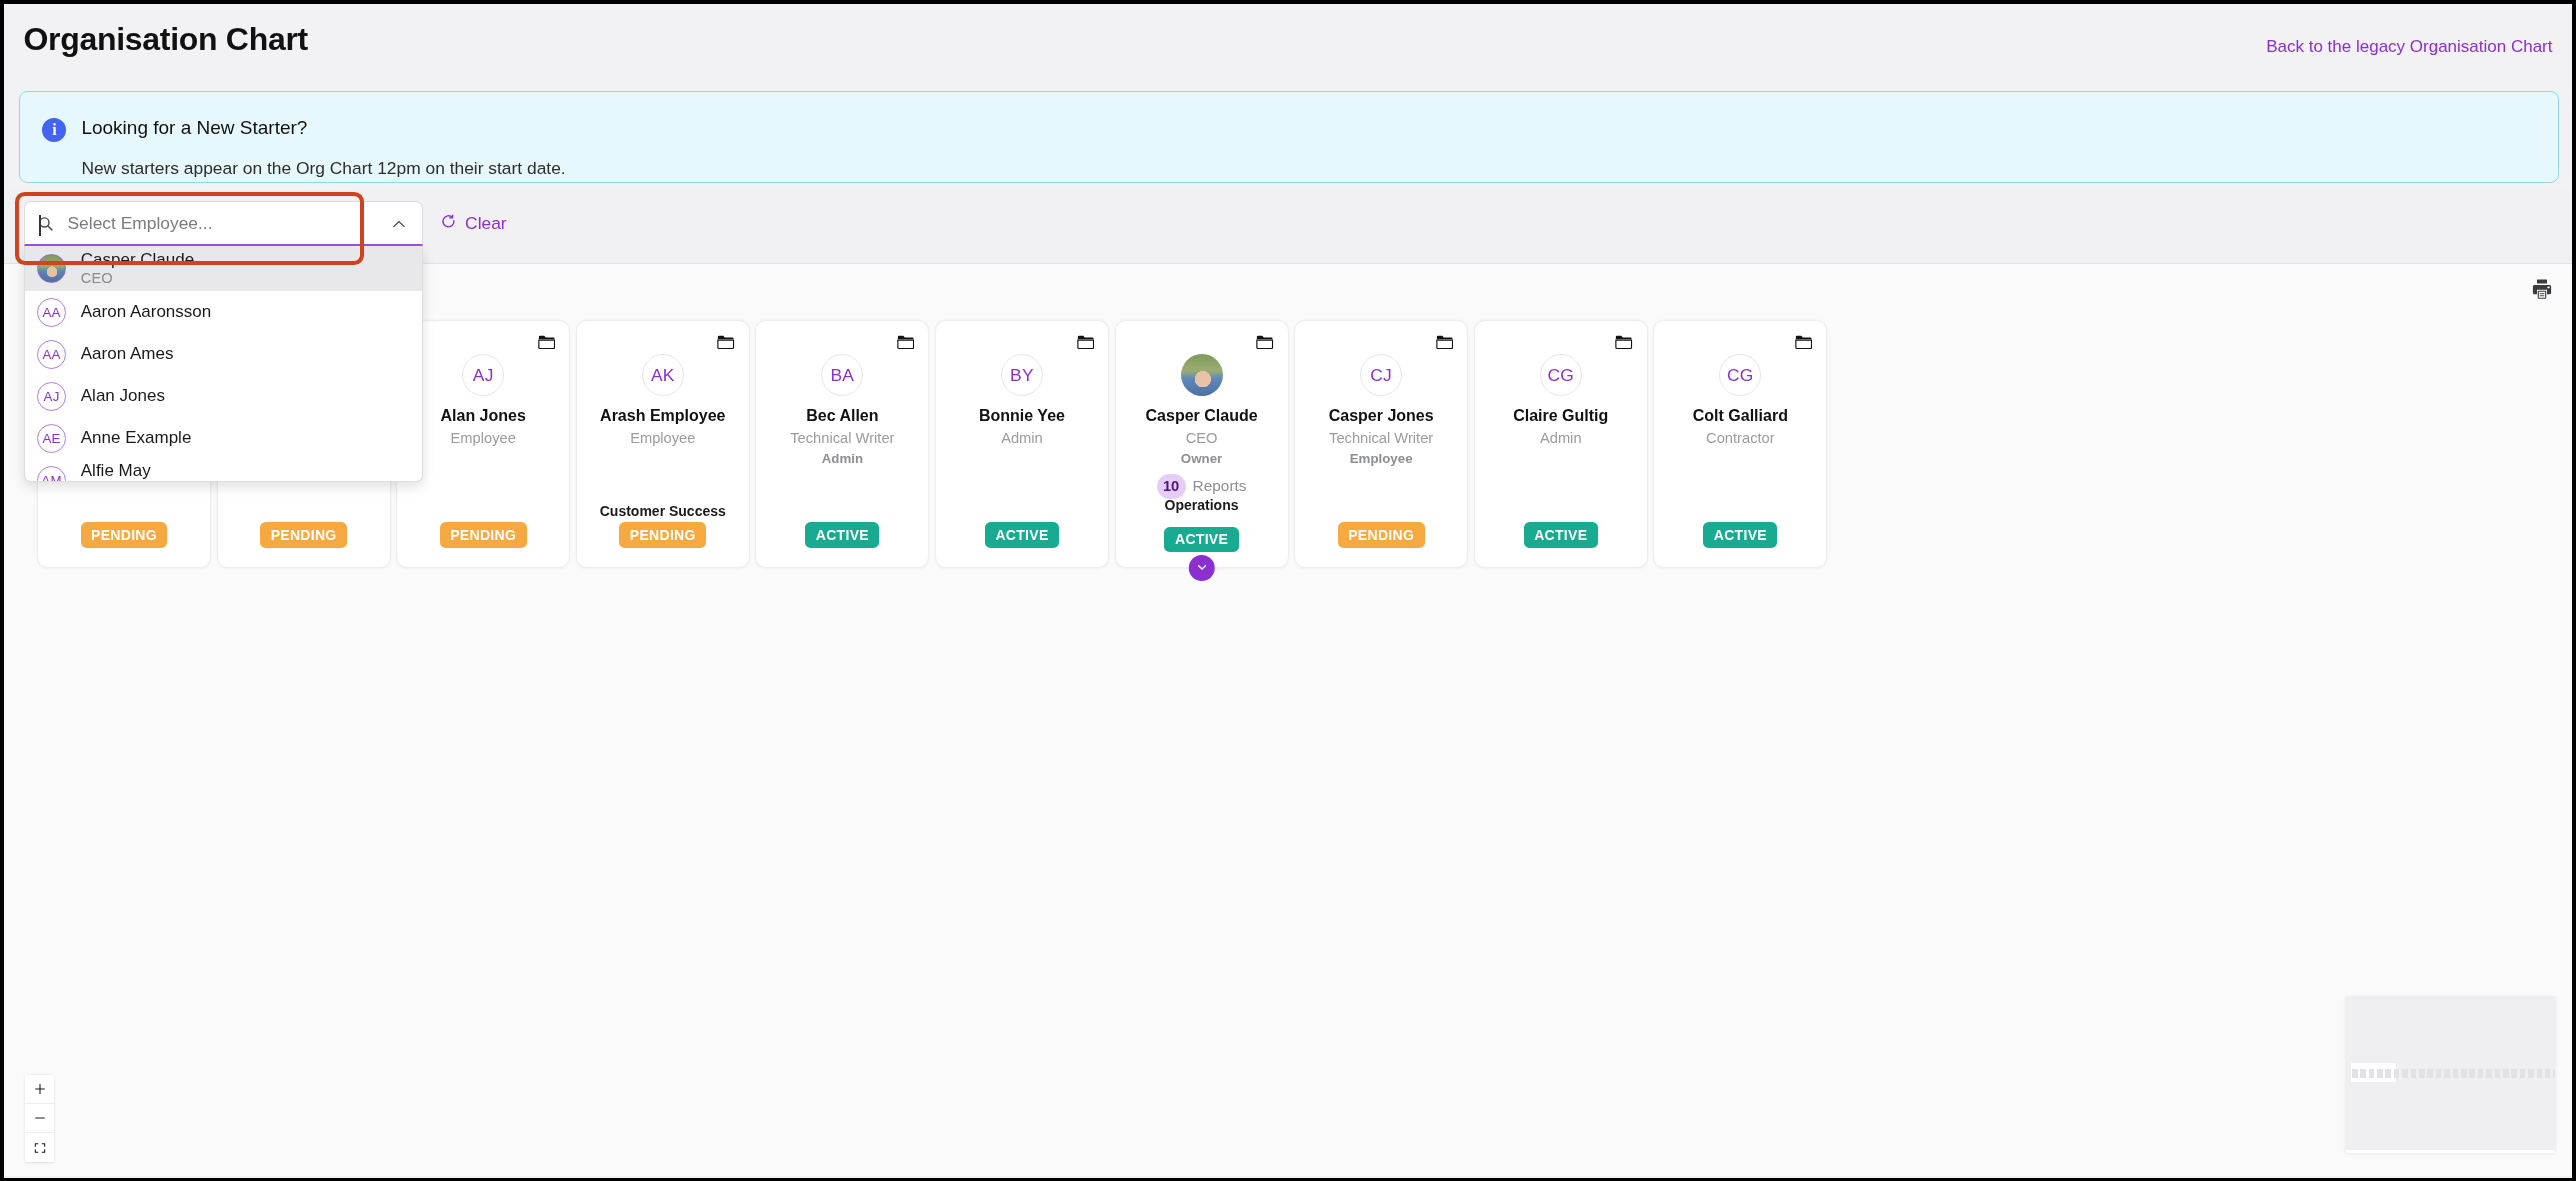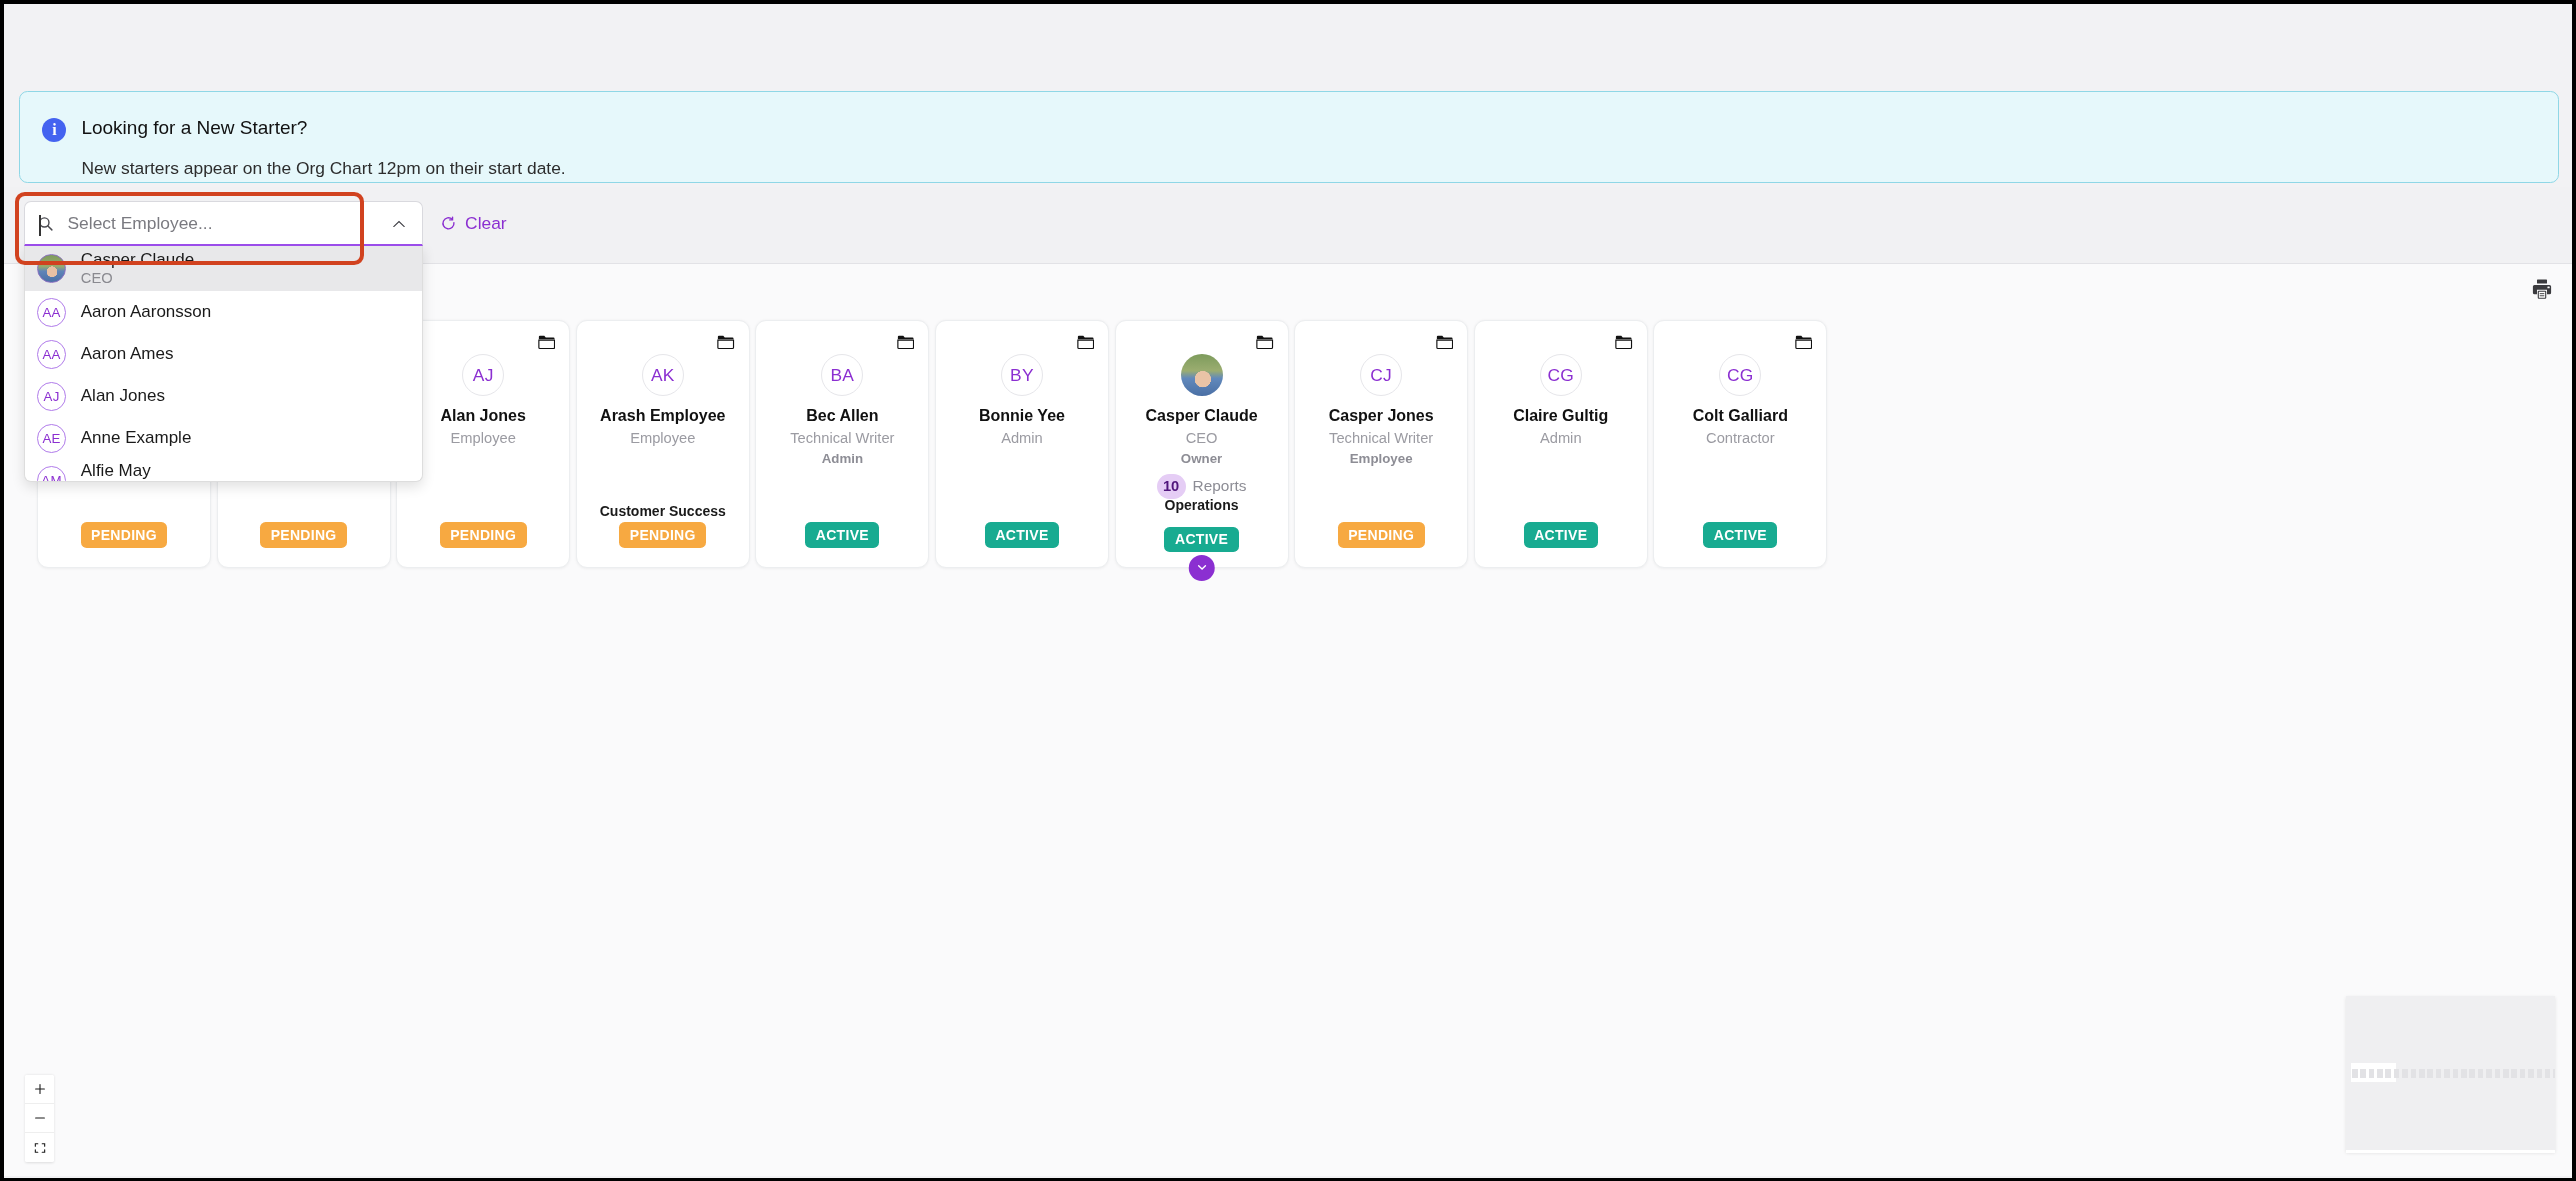--- a/index.html
+++ b/index.html
@@ -185,21 +185,21 @@
     border-radius: 9.8px;
     pointer-events: none;
     z-index: 80;
   }
 
   
   #clear-btn {
     position: absolute;
     left: 436px; top: 209px;
     display: flex;
-    align-items: center;
+    align-items: flex-start;
     gap: 7.7px;
     cursor: pointer;
     z-index: 20;
   }
   #clear-label { font-size: 17.4px; color: #8b2fd1; }
 
   
   #canvas {
     position: absolute;
     left: 0; top: 260px;
@@ -395,20 +395,24 @@
     left: 0; bottom: 0;
     width: 100%; height: 3.5px;
     background: #ffffff;
   }
 </style>
 </head>
 <body>
 
 <div id="frame">
 
+  <div id="header">
+    <div id="page-title">Organisation Chart</div>
+    <a id="legacy-link" href="#">Back to the legacy Organisation Chart</a>
+  </div>
 
   <div id="info-banner">
     <div id="info-icon">i</div>
     <div id="info-title">Looking for a New Starter?</div>
     <div id="info-sub">New starters appear on the Org Chart 12pm on their start date.</div>
   </div>
 
   <div id="toolbar"></div>
 
   <div id="canvas">

